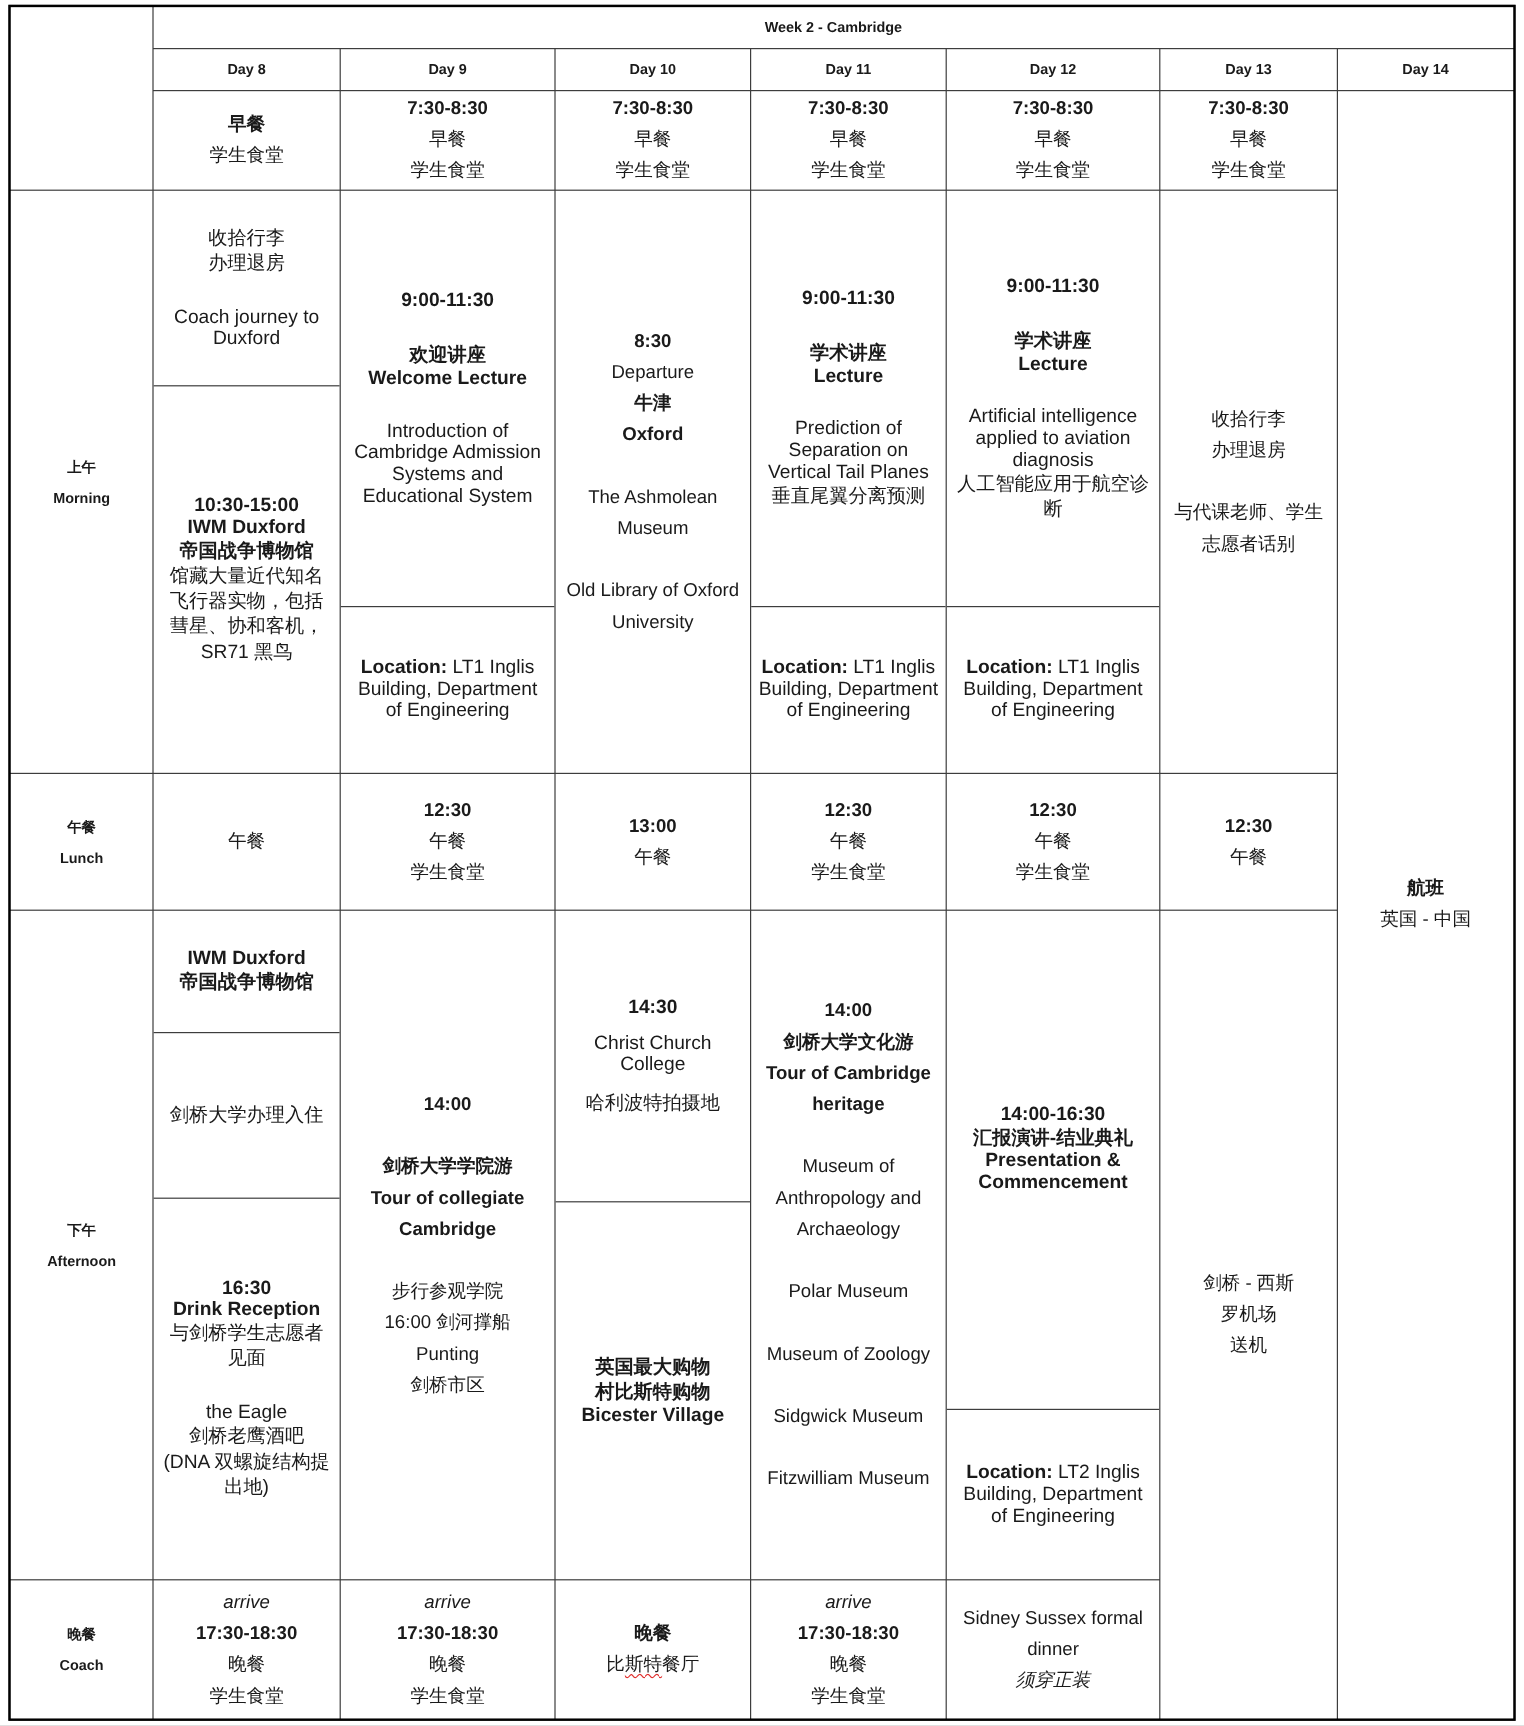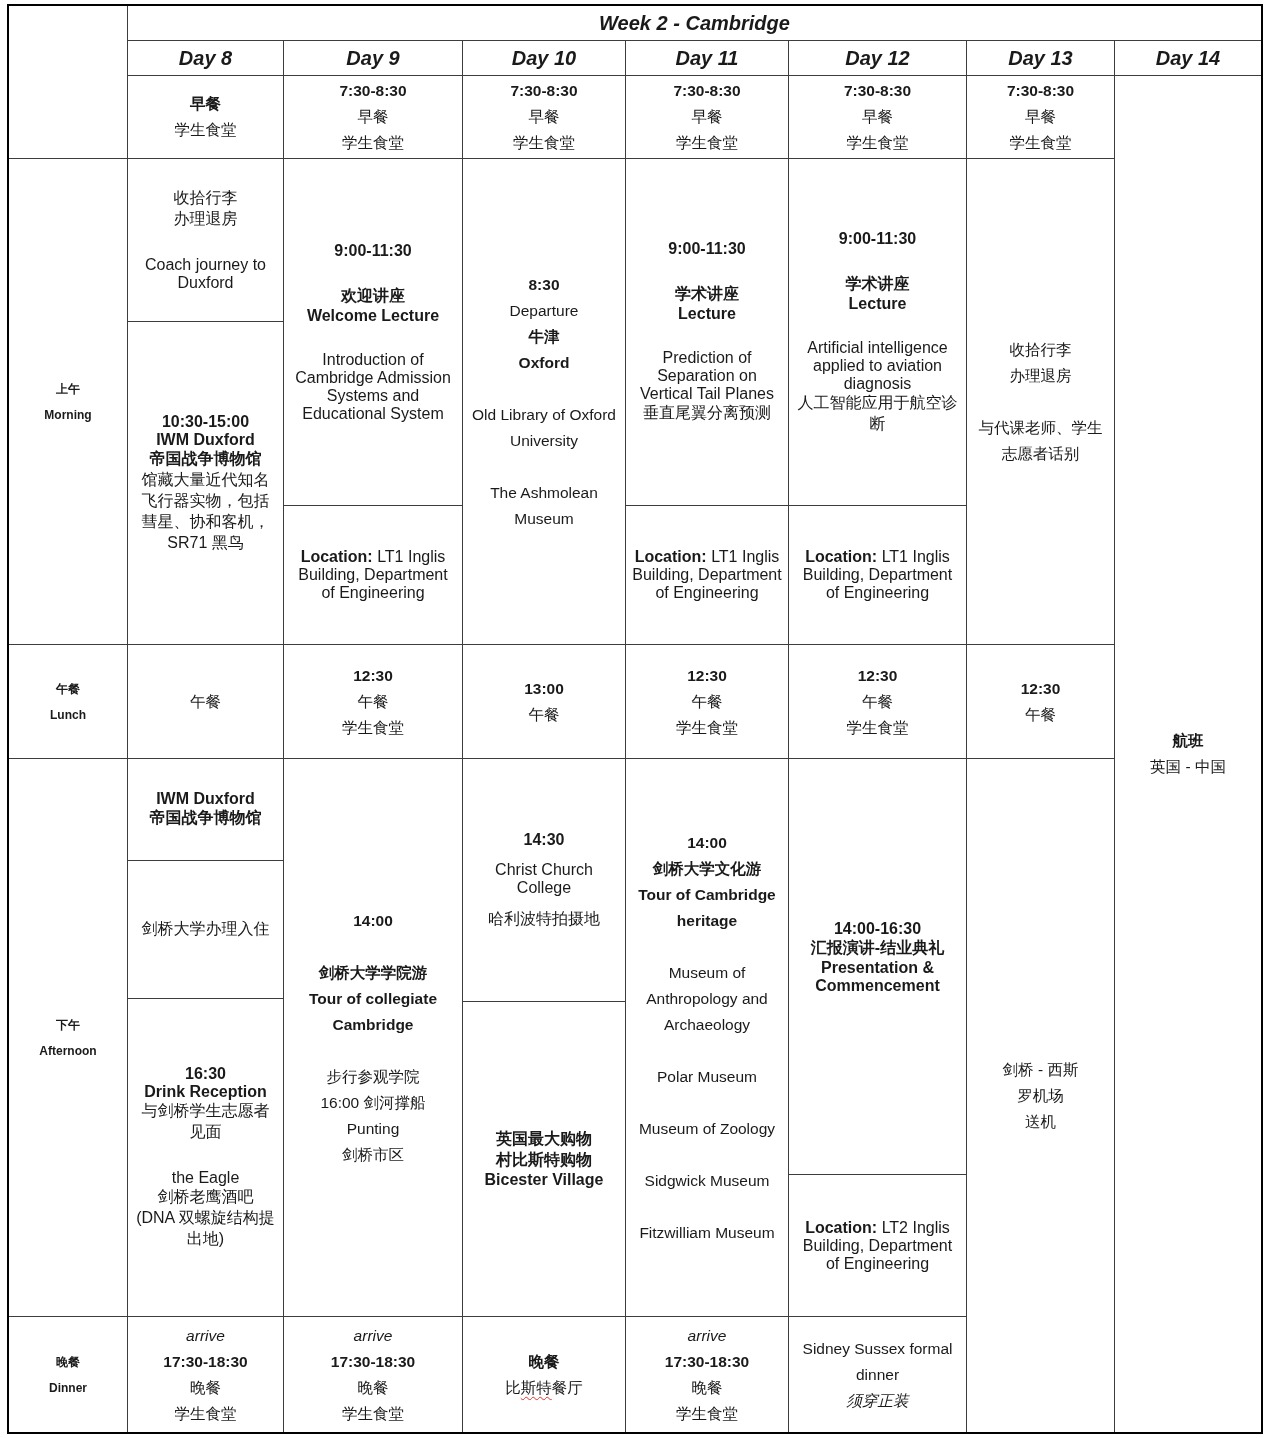--- a/index.html
+++ b/index.html
@@ -28,21 +28,21 @@
   .sub{
     display:flex;flex-direction:column;align-items:center;justify-content:center;
     text-align:center;padding:2px 6px;box-sizing:border-box;overflow:hidden;
   }
   .sub + .sub{border-top:1px solid #3d3d3d;}
   .grow{flex:1 1 auto;}
   p{margin:0;}
   .b{font-weight:700;}
   .i{font-style:italic;}
   .gap{margin-top:26px;}
-  .hdr{font-weight:700;font-size:20px;font-style:italic;}
+  .hdr{font-weight:700;font-size:12px;}
   .rowlab{font-weight:700;font-size:12px;}
   .squiggle{
     text-decoration-line:underline;
     text-decoration-style:wavy;
     text-decoration-color:#e0312f;
     text-decoration-thickness:1px;
     text-underline-offset:3px;
   }
 </style>
 </head>
@@ -142,22 +142,22 @@
     <div class="sub" style="height:139px;flex:none;">
       <p><span class="b">Location:</span> <span>LT1 Inglis Building, Department of Engineering</span></p>
     </div>
   </div>
 
   <div class="cell" style="grid-area:4/4/5/5;">
     <p class="b">8:30</p>
     <p>Departure</p>
     <p class="b">牛津</p>
     <p class="b">Oxford</p>
+    <p class="gap">The Ashmolean Museum</p>
     <p class="gap">Old Library of Oxford University</p>
-    <p class="gap">The Ashmolean Museum</p>
   </div>
 
   <div class="stack" style="grid-area:4/5/5/6;">
     <div class="sub grow">
       <p class="b">9:00-11:30</p>
       <p class="b gap">学术讲座</p>
       <p class="b">Lecture</p>
       <p class="gap">Prediction of Separation on Vertical Tail Planes</p>
       <p>垂直尾翼分离预测</p>
     </div>
@@ -285,21 +285,21 @@
   </div>
 
   <div class="cell" style="grid-area:6/7/8/8;">
     <p>剑桥 - 西斯</p>
     <p>罗机场</p>
     <p>送机</p>
   </div>
 
   <div class="cell rowlab" style="grid-area:7/1/8/2;">
     <p>晚餐</p>
-    <p>Dinner</p>
+    <p>Coach</p>
   </div>
   <div class="cell" style="grid-area:7/2/8/3;">
     <p class="i">arrive</p>
     <p class="b">17:30-18:30</p>
     <p>晚餐</p>
     <p>学生食堂</p>
   </div>
   <div class="cell" style="grid-area:7/3/8/4;">
     <p class="i">arrive</p>
     <p class="b">17:30-18:30</p>

